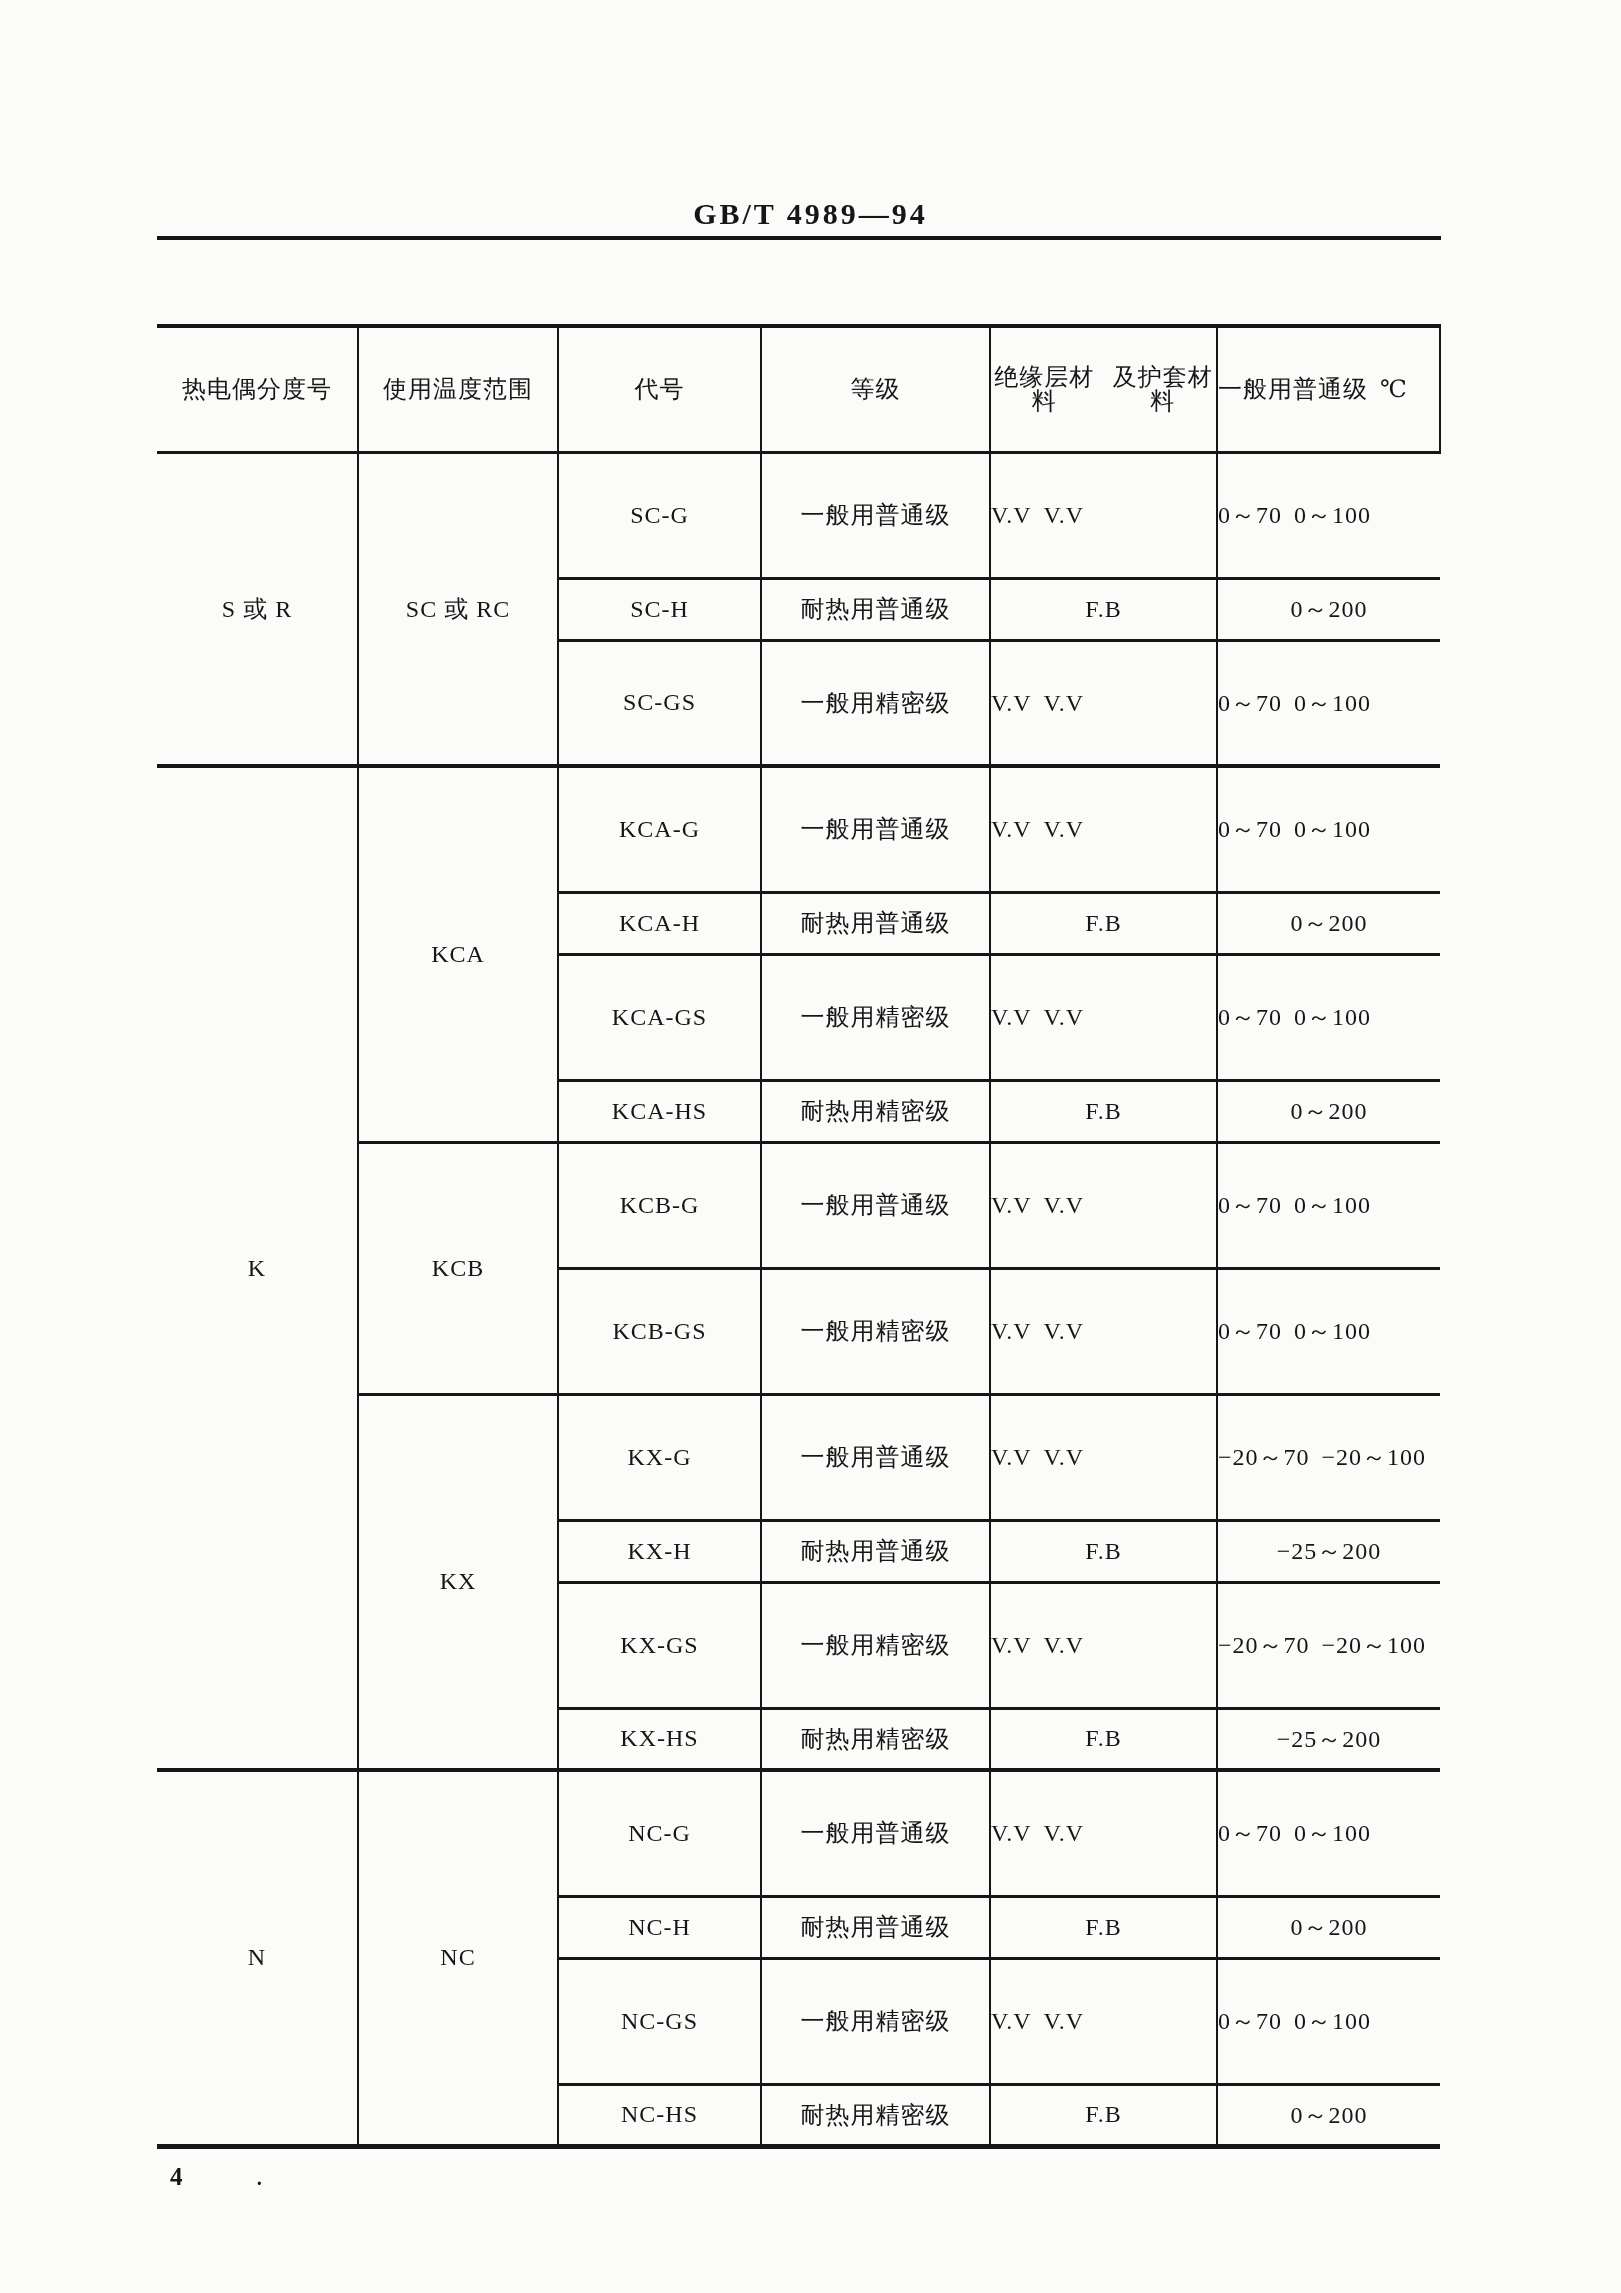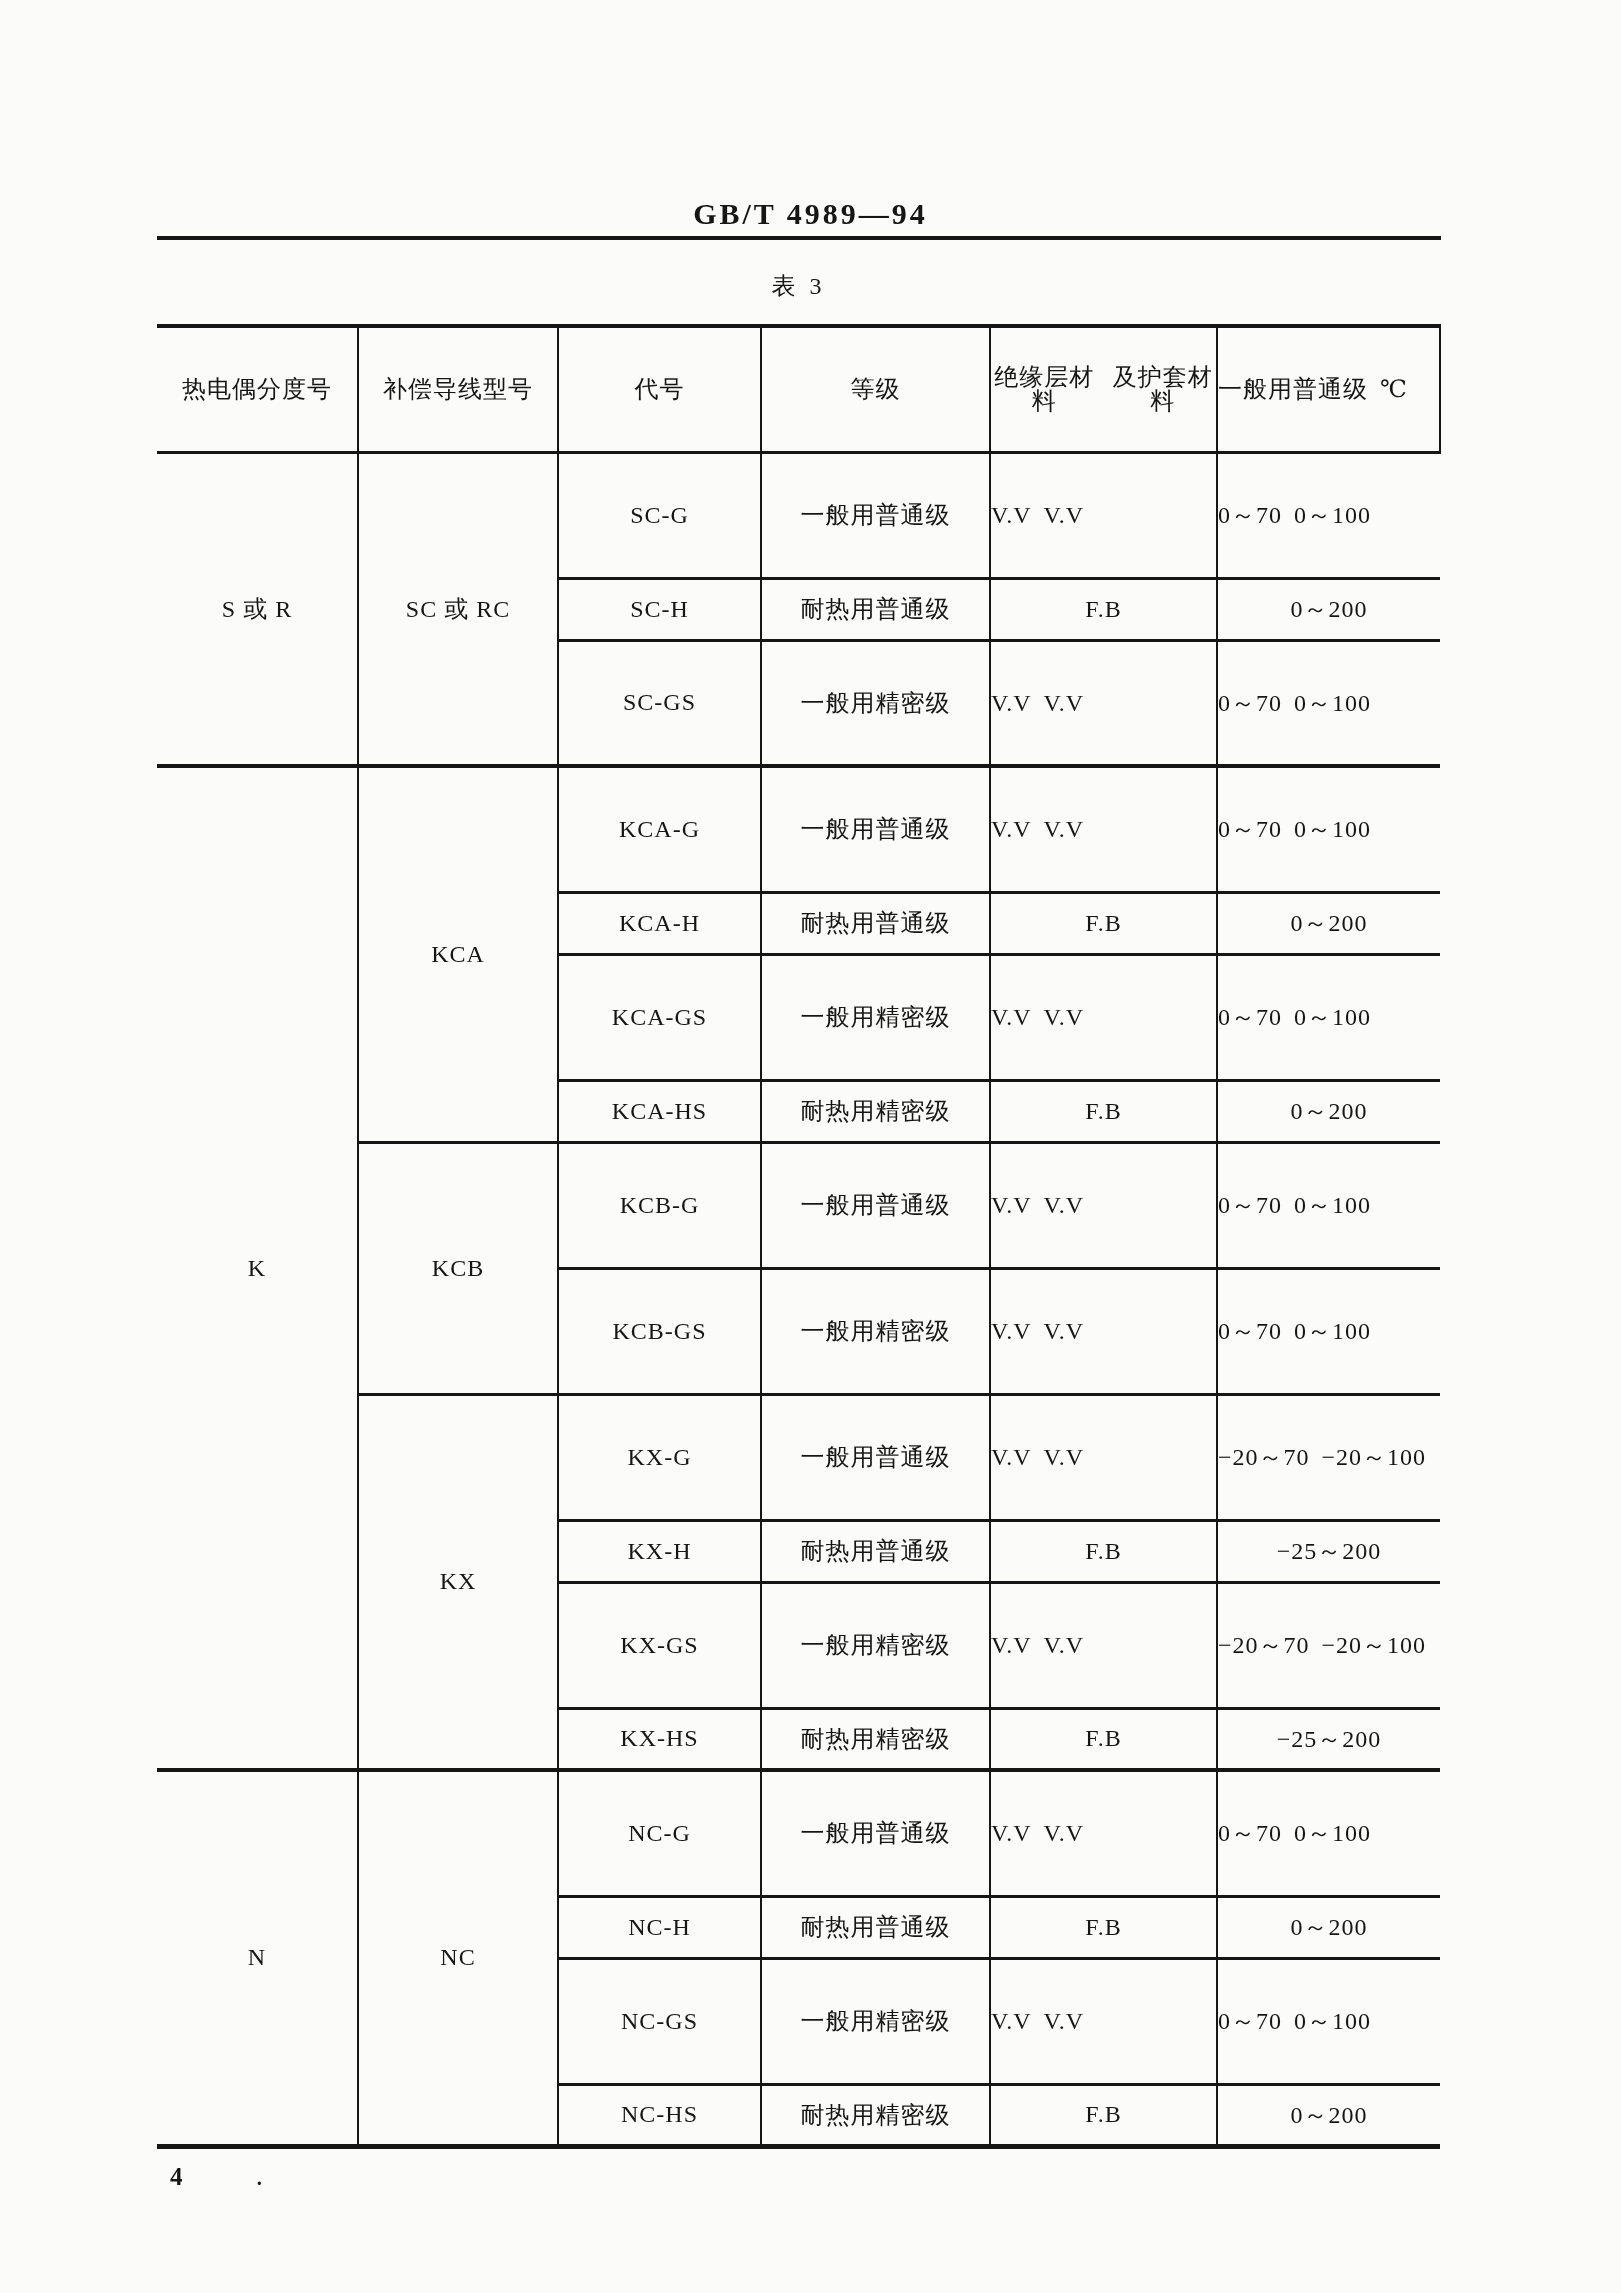--- a/index.html
+++ b/index.html
@@ -83,36 +83,35 @@
     font-weight:700;
   }
 </style>
 </head>
 <body>
 
 <div class="page">
 
   <div class="doc-title">GB/T 4989—94</div>
   <div class="title-rule"></div>
-  <div class="table-caption">表 3</div>
 
   <table class="std-table">
     <colgroup>
       <col style="width:201px">
         <col style="width:200px">
         <col style="width:203px">
       <col style="width:229px">
         <col style="width:227px">
         <col style="width:223px">
     </colgroup>
     <tbody>
 
       <tr class="hdr">
         <td class="hcell">热电偶分度号</td>
-        <td class="vl hcell">补偿导线型号</td>
+        <td class="vl hcell">使用温度范围</td>
         <td class="vl hcell">代号</td>
         <td class="vl hcell">等级</td>
         <td class="vl hcell">
           <div class="twolines">
             <span>绝缘层材料</span>
             <span>及护套材料</span>
           </div>
         </td>
         <td class="vl hr hcell">
           <div class="twolines">

